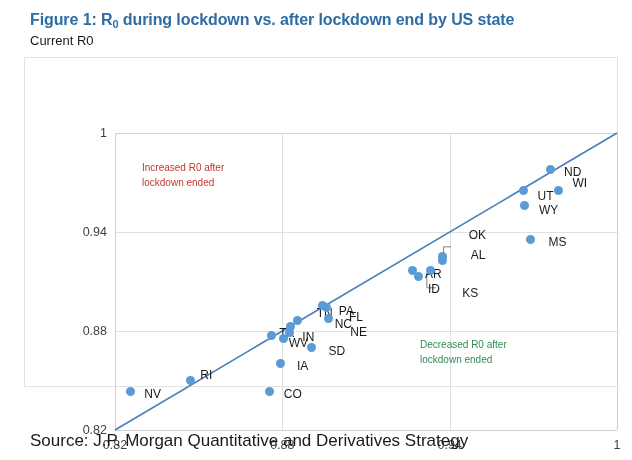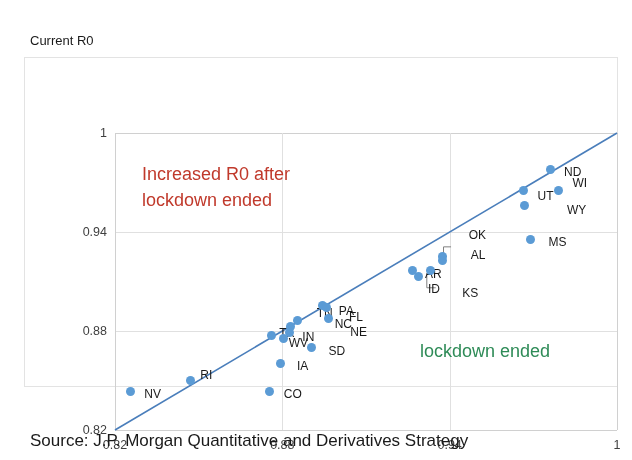--- a/index.html
+++ b/index.html
@@ -101,21 +101,21 @@
   }
   .tick-x {
     position: absolute;
     font-size: 12.5px;
     color: #404040;
     white-space: nowrap;
     transform: translateX(-50%);
   }
   .annot {
     position: absolute;
-    font-size: 18px;
+    font-size: 10px;
     line-height: 1.45;
     white-space: nowrap;
   }
   .annot-red { color: #c0392b; }
   .annot-green { color: #2e8b57; }
   .xaxis-title {
     position: absolute;
     left: 408px;
     top: 398px;
     font-size: 13px;
@@ -133,20 +133,21 @@
   .leader {
     position: absolute;
     overflow: visible;
   }
 </style>
 </head>
 <body>
 
 <div id="figure">
 
+  <div class="fig-title"><span>Figure 1: R</span><span class="sub">0</span><span> during lockdown vs. after lockdown end by US state</span></div>
 
   <div class="ylabel-top">Current R0</div>
 
   <div class="plot-frame">
     <div class="plot-inner" id="plot">
         <div class="grid-line grid-h axis-edge" style="top: 297px;"></div>
         <div class="tick-y" style="top: 297px; width: 60px; left: -68px;">0.82</div>
         <div class="grid-line grid-h" style="top: 198px;"></div>
         <div class="tick-y" style="top: 198px; width: 60px; left: -68px;">0.88</div>
         <div class="grid-line grid-h" style="top: 99px;"></div>
@@ -204,28 +205,29 @@
         <div class="pt-lbl" style="left: 355.694px; top: 115.05px;">AL</div>
         <div class="pt" title="KS" style="left: 315.144px; top: 137.775px; background: rgb(91, 155, 213);"></div>
         <div class="pt-lbl" style="left: 347.144px; top: 152.775px;">KS</div>
         <div class="pt" title="ND" style="left: 435.067px; top: 36.3px; background: rgb(91, 155, 213);"></div>
         <div class="pt-lbl" style="left: 449.067px; top: 32.3px;">ND</div>
         <div class="pt" title="UT" style="left: 408.572px; top: 57.75px; background: rgb(91, 155, 213);"></div>
         <div class="pt-lbl" style="left: 422.572px; top: 55.75px;">UT</div>
         <div class="pt" title="WI" style="left: 443.433px; top: 57.75px; background: rgb(91, 155, 213);"></div>
         <div class="pt-lbl" style="left: 457.433px; top: 43px;">WI</div>
         <div class="pt" title="WY" style="left: 409.967px; top: 72.6px; background: rgb(91, 155, 213);"></div>
-        <div class="pt-lbl" style="left: 423.967px; top: 69.6px; margin-left: 28px;">WY</div>
+        <div class="pt-lbl" style="left: 423.967px; top: 69.6px;">WY</div>
         <div class="pt" title="MS" style="left: 415.544px; top: 106.425px; background: rgb(91, 155, 213);"></div>
         <div class="pt-lbl" style="left: 433.544px; top: 102.425px;">MS</div>
         <div class="annot annot-red" style="left: 27px; top: 28px;">
           <div>Increased R0 after</div>
           <div>lockdown ended</div>
         </div>
         <div class="annot annot-green" style="left: 305px; top: 205px;">
+          <div>Decreased R0 after</div>
           <div>lockdown ended</div>
         </div>
       </div>
   </div>
 
   <div class="source">Source: J.P. Morgan Quantitative and Derivatives Strategy</div>
 
 </div>
 
 </body></html>

